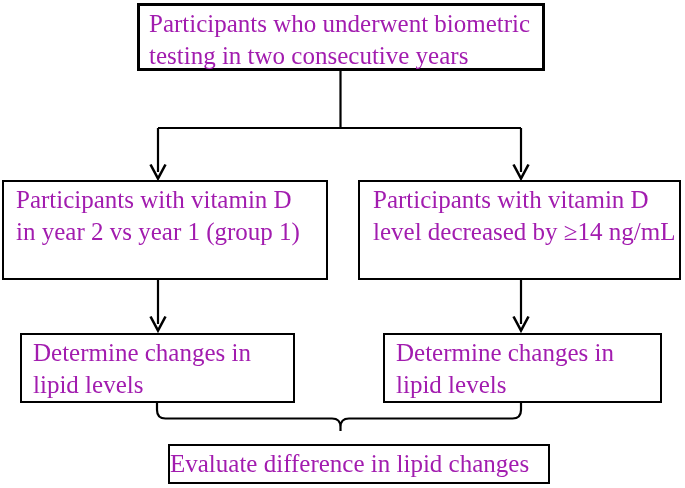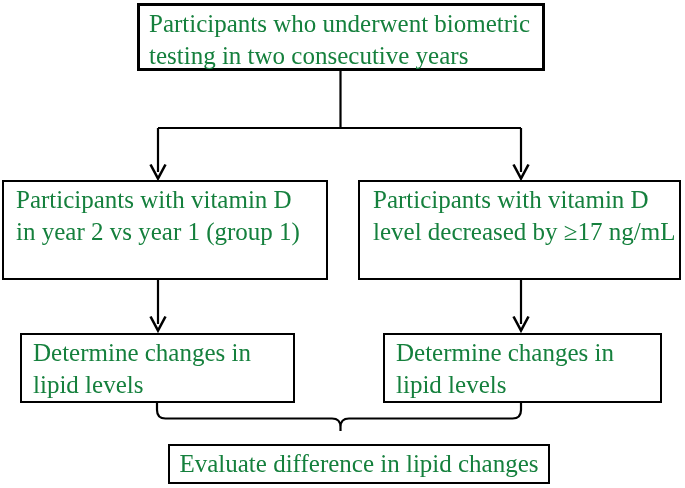--- a/index.html
+++ b/index.html
@@ -6,21 +6,21 @@
     margin: 0;
     padding: 0;
     background: #ffffff;
   }
   .canvas {
     position: relative;
     width: 685px;
     height: 488px;
     background: #ffffff;
     font-family: "Liberation Serif", "DejaVu Serif", serif;
-    color: #15803d;
+    color: #a21caf;
     overflow: hidden;
   }
   .connectors {
     position: absolute;
     left: 0;
     top: 0;
     width: 685px;
     height: 488px;
   }
   .box {
@@ -71,21 +71,20 @@
     padding: 2px 4px 0 11px;
   }
   .box-eval {
     left: 168px;
     top: 444px;
     width: 382px;
     height: 40px;
     border-width: 2.5px;
     display: flex;
     align-items: center;
-    justify-content: center;
   }
   .stroke {
     fill: none;
     stroke: #000000;
     stroke-width: 2.2;
   }
   .arrowhead {
     fill: none;
     stroke: #000000;
     stroke-width: 2.6;
@@ -113,21 +112,21 @@
     <div class="line">testing in two consecutive years</div>
   </div>
 
   <div class="box box-group1">
     <div class="line">Participants with vitamin D</div>
     <div class="line">in year 2 vs year 1 (group 1)</div>
   </div>
 
   <div class="box box-group2">
     <div class="line">Participants with vitamin D</div>
-    <div class="line">level decreased by ≥17 ng/mL</div>
+    <div class="line">level decreased by ≥14 ng/mL</div>
   </div>
 
   <div class="box box-det1">
     <div class="line">Determine changes in</div>
     <div class="line">lipid levels</div>
   </div>
 
   <div class="box box-det2">
     <div class="line">Determine changes in</div>
     <div class="line">lipid levels</div>

